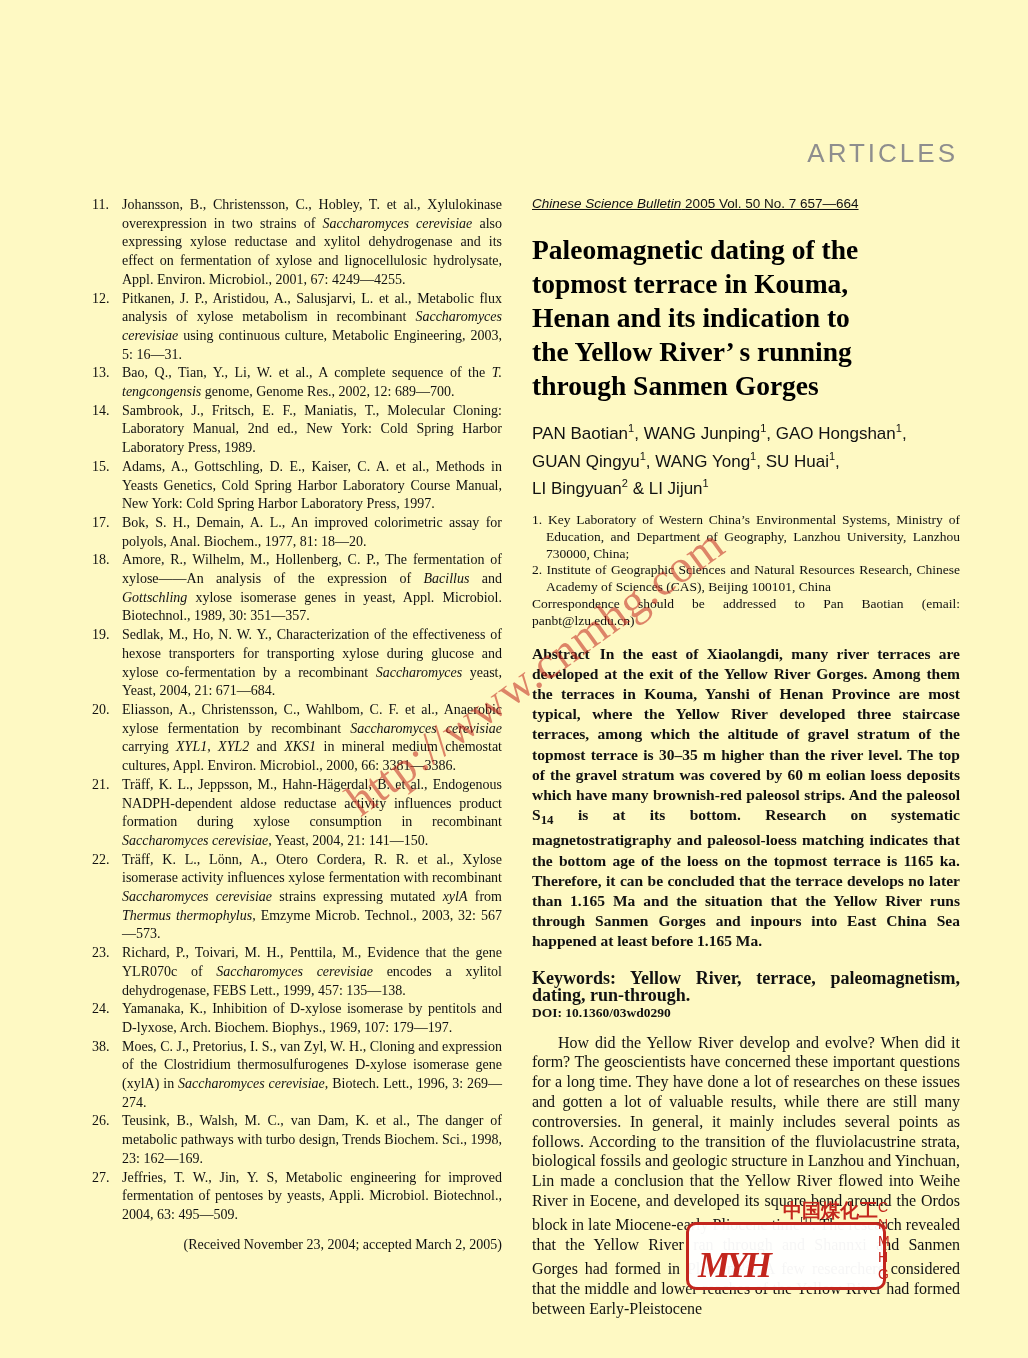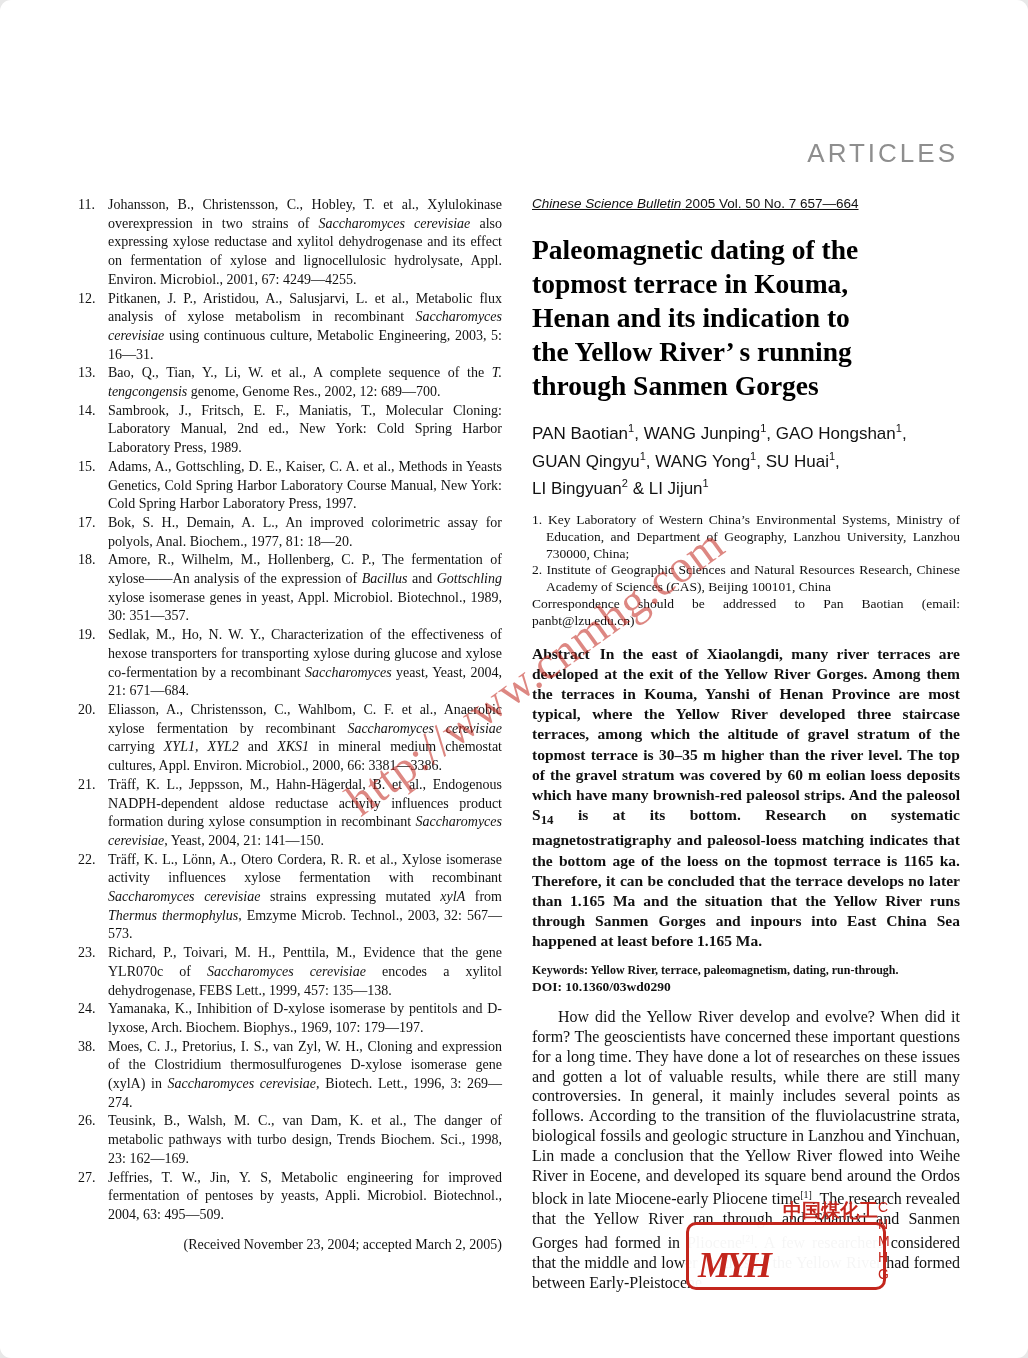--- a/index.html
+++ b/index.html
@@ -1,52 +1,51 @@
 <!DOCTYPE html>
 <html><head>
 <meta charset="utf-8">
 <style>
   * { margin: 0; padding: 0; box-sizing: border-box; }
   html, body { background: #e8e8e8; }
   body { font-family: "Liberation Serif", serif; }
   .page {
     position: relative;
     width: 1028px; height: 1358px;
-    background: #ffffff;
+    background: #fef9c3;
     overflow: hidden;
     color: #111;
     margin: 0 auto;
-    border-radius: 11px;
   }
   .articles-header {
     position: absolute; top: 138px; right: 70px;
     font-family: "Liberation Sans", sans-serif;
     font-size: 26px; letter-spacing: 3px;
     color: #8e8e8e;
   }
   
   .col-left { position: absolute; left: 78px; top: 196px; width: 424px; }
-  .refs { list-style: none; font-size: 14px; line-height: 18.7px; }
+  .refs { list-style: none; font-size: 14px; line-height: 18.7px; margin-left: 14px; }
   .ref { display: flex; }
   .ref-num { flex: 0 0 30px; }
   .ref-text { flex: 1; text-align: justify; }
   .received { margin-top: 12px; text-align: right; font-size: 14px; }
   
   .col-right { position: absolute; left: 532px; top: 196px; width: 428px; }
   .journal-line { font-family: "Liberation Sans", sans-serif; font-size: 13.5px; text-decoration: underline; }
   .j-italic { font-style: italic; }
   .title { font-size: 27.5px; line-height: 34px; font-weight: bold; margin-top: 22px; color: #000; }
   .authors { font-family: "Liberation Sans", sans-serif; font-size: 17px; line-height: 23px; margin-top: 14px; }
   .authors sup, .title sup { font-size: 11px; }
   .affiliations { margin-top: 12px; font-size: 13.5px; line-height: 16.8px; }
   .affil { padding-left: 14px; text-indent: -14px; text-align: justify; }
   .corr { margin-top: 0; text-align: justify; }
   .abstract { margin-top: 14px; font-size: 15.5px; line-height: 20.2px; font-weight: bold; text-align: justify; }
   .abs-label { margin-right: 10px; }
-  .keywords { margin-top: 10px; font-size: 12px; line-height: 17.5px; font-weight: bold; text-align: justify; }
+  .keywords { margin-top: 18px; font-size: 18px; line-height: 17.5px; font-weight: bold; text-align: justify; }
   .doi { font-size: 13.5px; font-weight: bold; }
   .body-text { margin-top: 12px; font-size: 16px; line-height: 19.8px; text-align: justify; text-indent: 26px; }
   .body-text sup { font-size: 10px; }
   
   .watermark {
     position: absolute; left: 145px; top: 645px; width: 780px;
     text-align: center;
     font-family: "Liberation Serif", serif;
     font-size: 46px; letter-spacing: 1px;
     color: #c3261d; opacity: 0.55;

